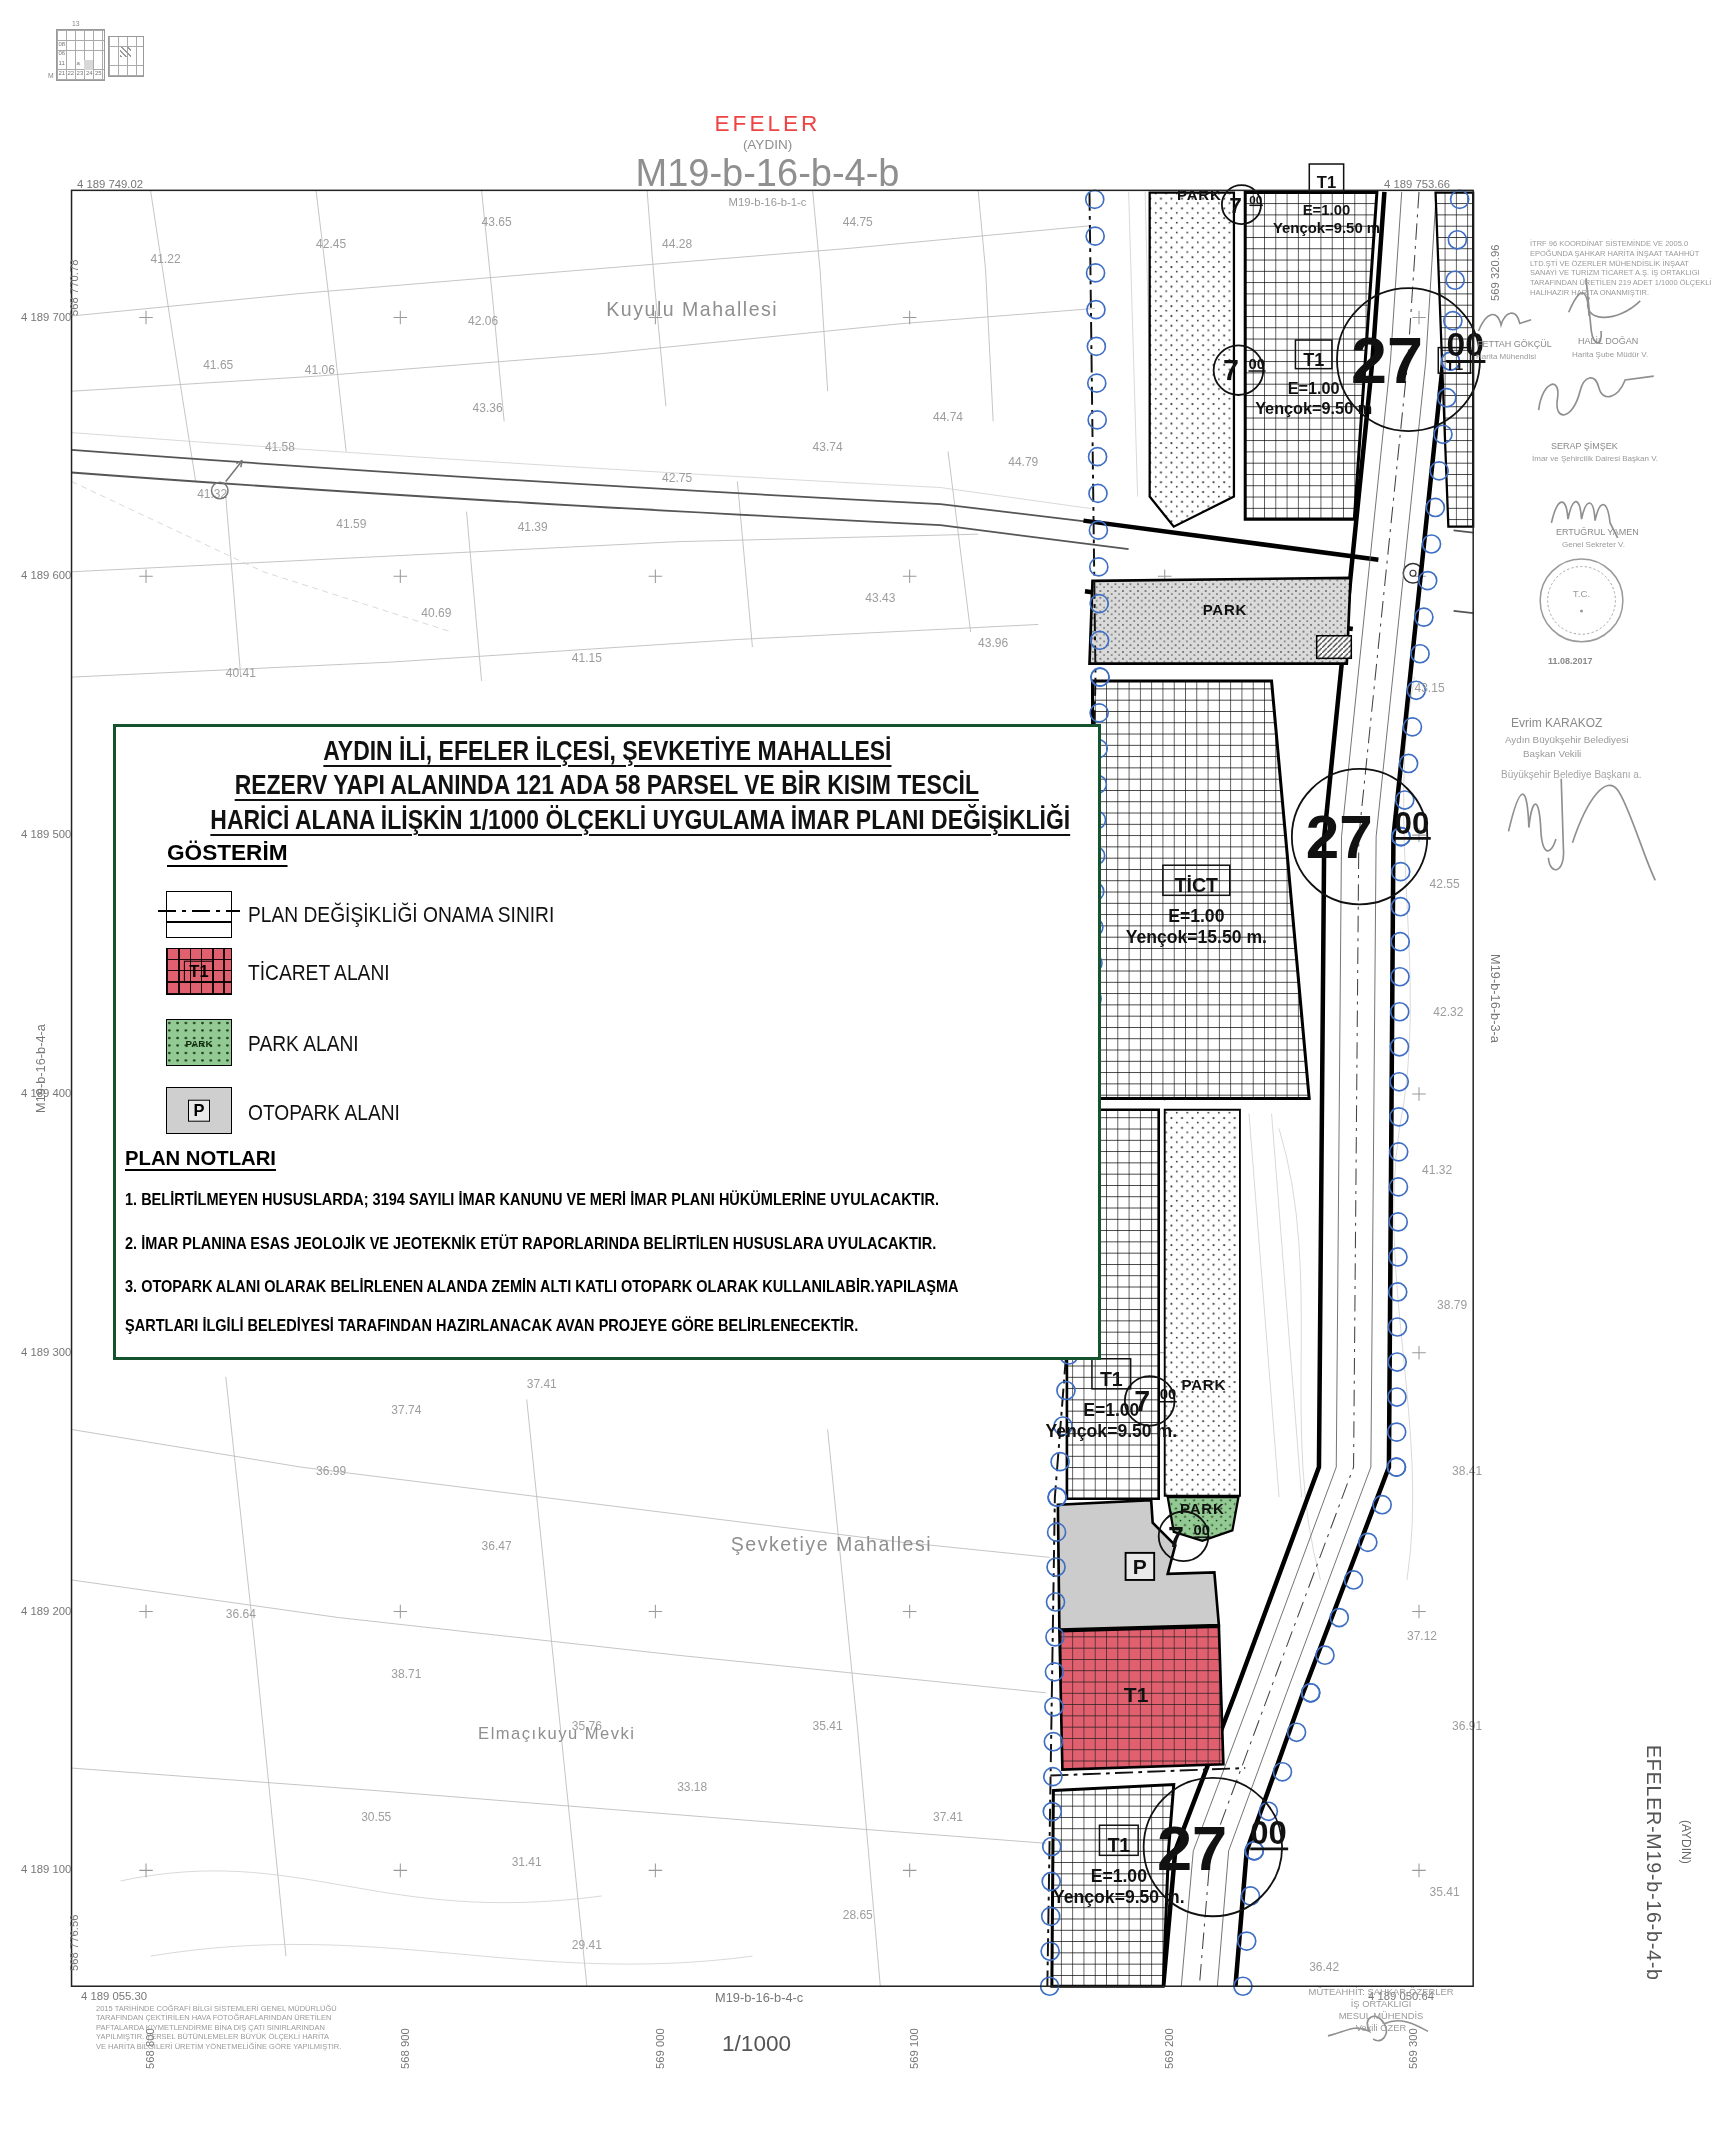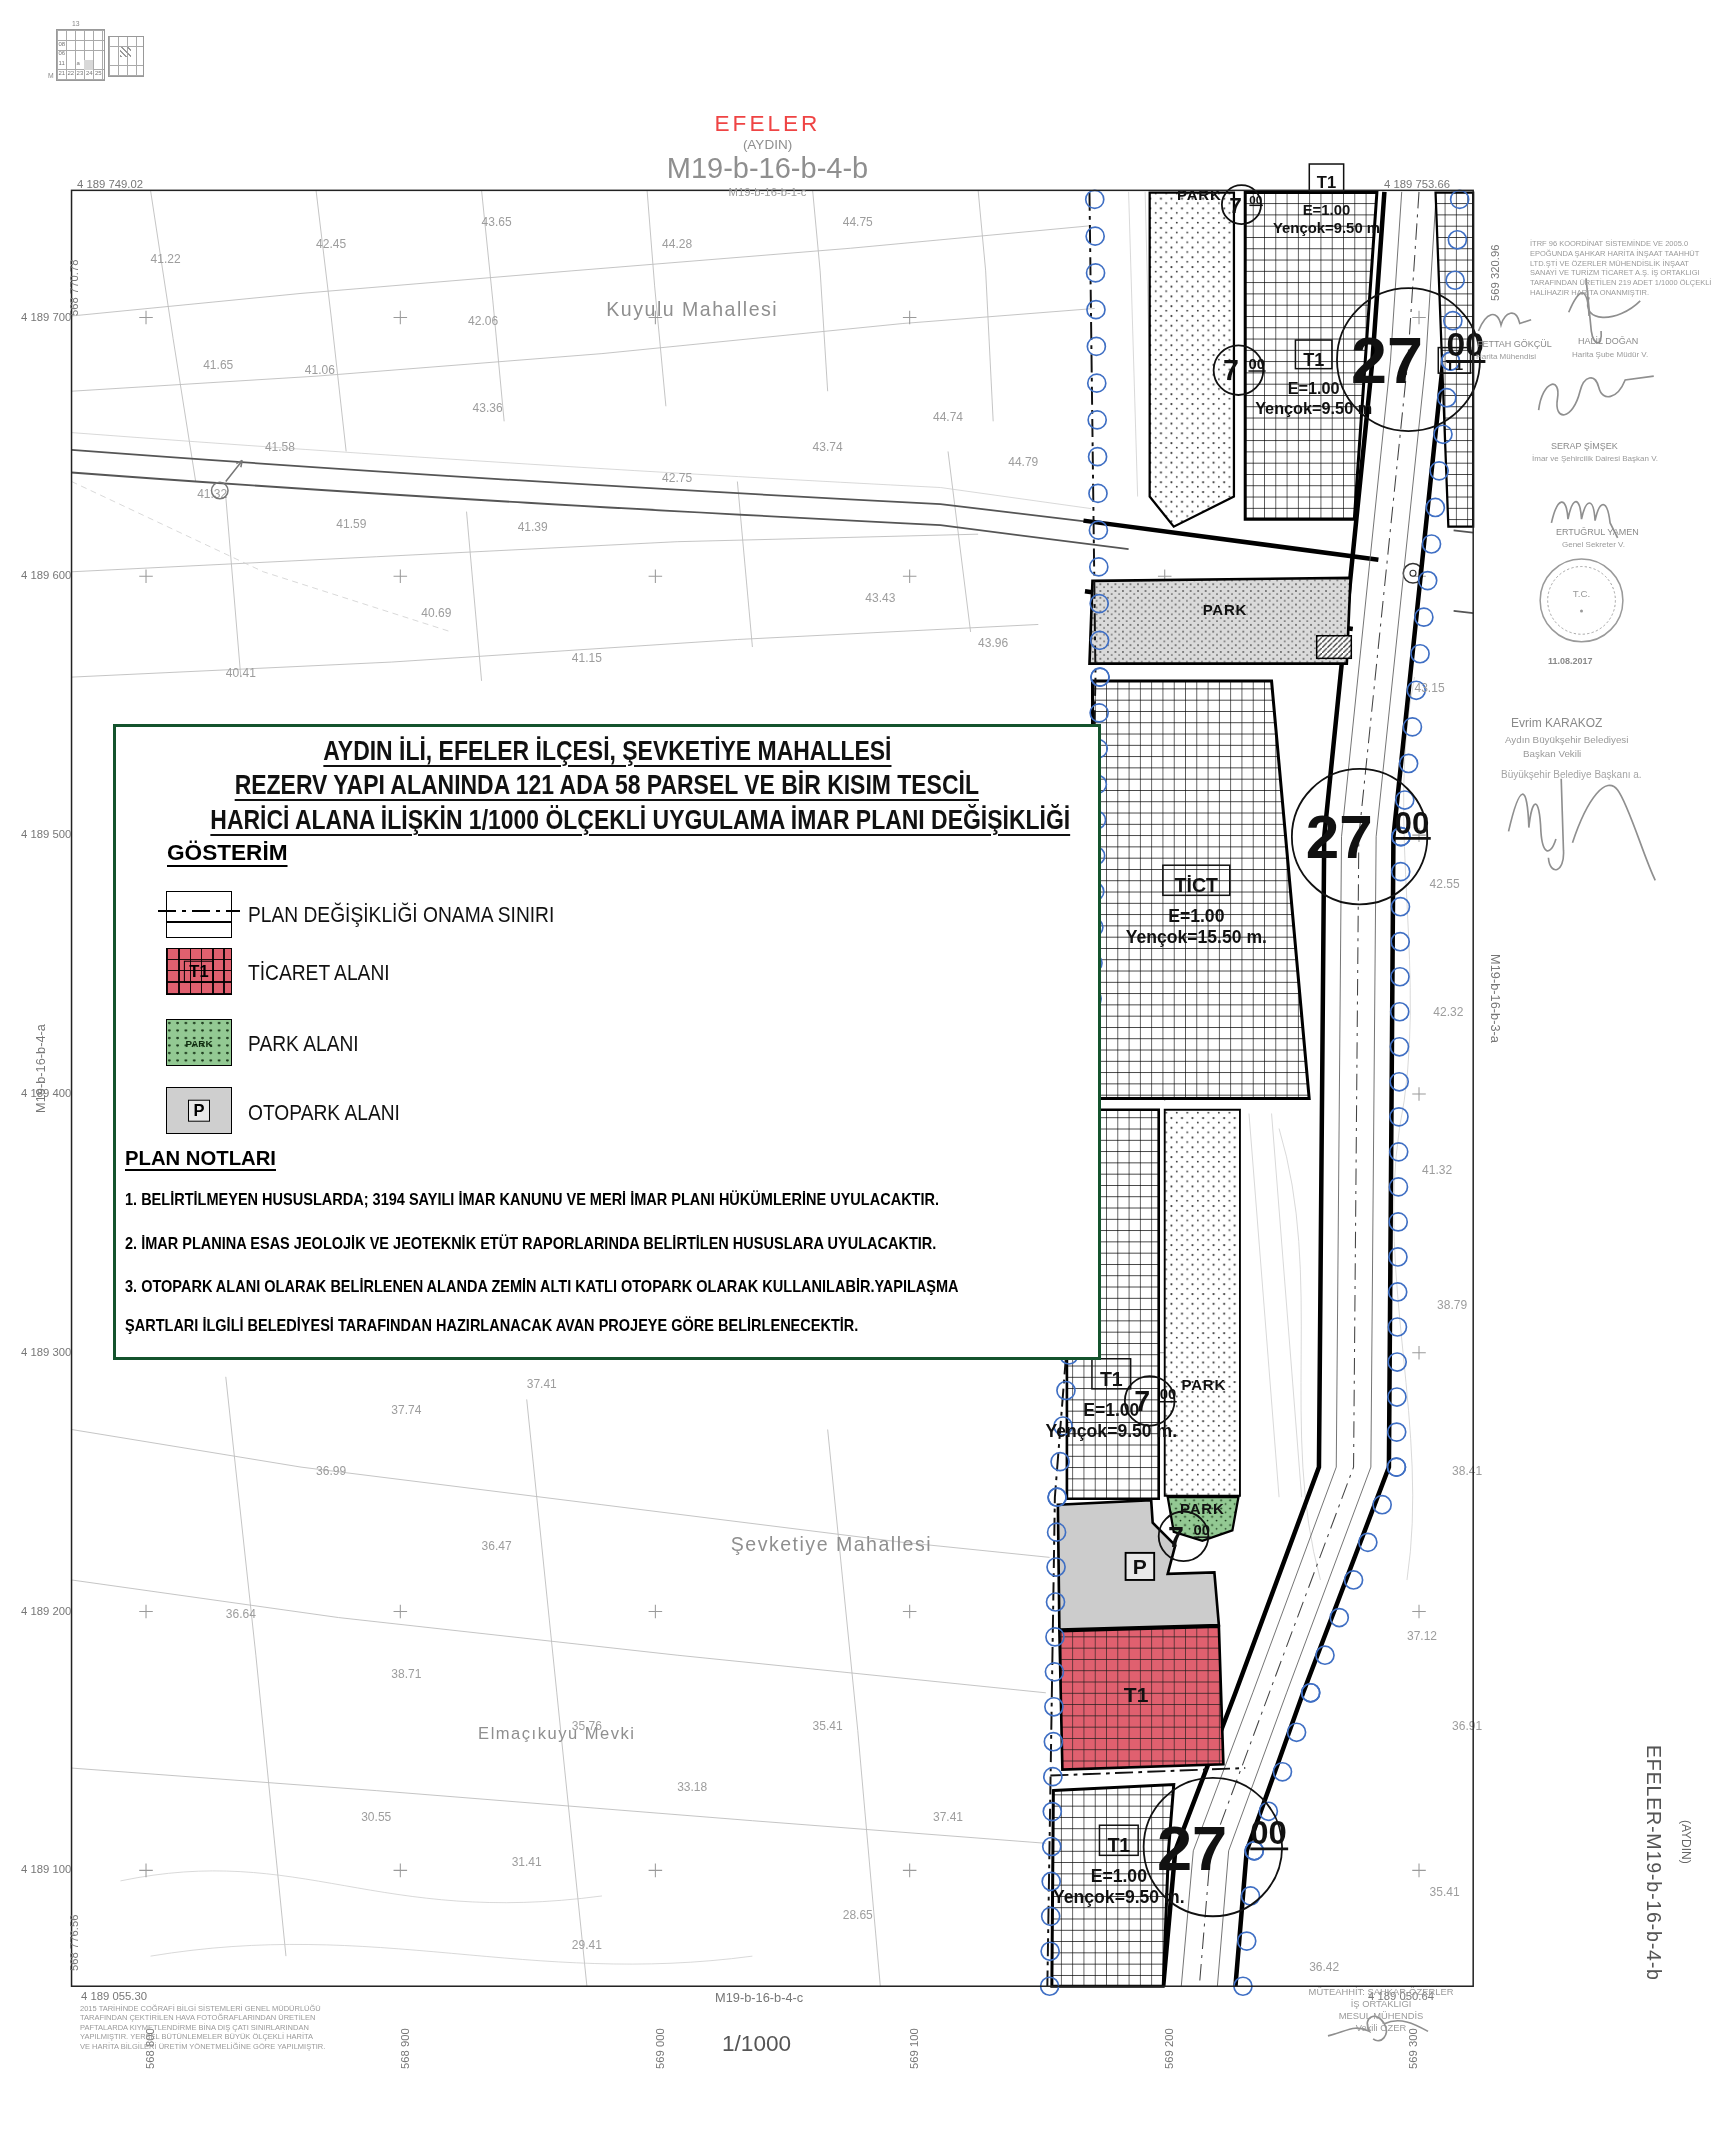--- a/index.html
+++ b/index.html
@@ -7,21 +7,21 @@
        font-family:"Liberation Sans",sans-serif;}
   #map-svg{position:absolute;left:0;top:0;z-index:1;}
   .abs{position:absolute;z-index:2;}
   .coord{font-size:11.3px;color:#777;white-space:nowrap;}
   .rot-ccw{transform:rotate(-90deg);transform-origin:0 0;}
   .rot-cw{transform:rotate(90deg);transform-origin:0 0;}
   
   .hdr{left:617px;top:111px;width:301px;text-align:center;line-height:1.15;}
   .hdr .h1{font-size:22.6px;letter-spacing:3px;color:#ef4444;}
   .hdr .h2{font-size:13.5px;color:#8f8f8f;}
-  .hdr .h3{font-size:29px;color:#8f8f8f;}
+  .hdr .h3{font-size:38px;color:#8f8f8f;}
   .hdr .h4{font-size:11.3px;color:#9a9a9a;}
   
   .mini{border:0.8px solid #999;background-image:
     repeating-linear-gradient(0deg,#aaa 0 0.8px,transparent 0.8px 9.8px),
     repeating-linear-gradient(90deg,#aaa 0 0.8px,transparent 0.8px 9px);}
   .mini span{position:absolute;font-size:6px;color:#777;}
   .hatchcell{position:absolute;background:repeating-linear-gradient(45deg,#999 0 1.5px,transparent 1.5px 3.8px);}
   .shadecell{position:absolute;background:#d8d8d8;}
   
   .lgbox{left:113px;top:724px;width:982px;height:630px;background:#fff;
@@ -611,21 +611,21 @@
 <span class="abs off-name" style="left:1551px;top:441px;">SERAP ŞİMŞEK</span>
 <span class="abs off-title" style="left:1532px;top:454px;">İmar ve Şehircilik Dairesi Başkan V.</span>
 <span class="abs off-name" style="left:1556px;top:527px;">ERTUĞRUL YAMEN</span>
 <span class="abs off-title" style="left:1562px;top:540px;">Genel Sekreter V.</span>
 <span class="abs off-name" style="left:1548px;top:656px;font-weight:700;">11.08.2017</span>
 <span class="abs appr1" style="left:1511px;top:716px;">Evrim KARAKOZ</span>
 <span class="abs appr2" style="left:1505px;top:734px;">Aydın Büyükşehir Belediyesi</span>
 <span class="abs appr2" style="left:1523px;top:748px;">Başkan Vekili</span>
 <span class="abs appr3" style="left:1501px;top:769px;">Büyükşehir Belediye Başkanı a.</span>
 
-<div class="abs srcnote" style="left:80px;top:2004px;">
+<div class="abs srcnote" style="left:96px;top:2004px;">
   <div>2015 TARİHİNDE COĞRAFİ BİLGİ SİSTEMLERİ GENEL MÜDÜRLÜĞÜ</div>
   <div>TARAFINDAN ÇEKTİRİLEN HAVA FOTOĞRAFLARINDAN ÜRETİLEN</div>
   <div>PAFTALARDA KIYMETLENDİRME BİNA DIŞ ÇATI SINIRLARINDAN</div>
   <div>YAPILMIŞTIR. YERSEL BÜTÜNLEMELER BÜYÜK ÖLÇEKLİ HARİTA</div>
   <div>VE HARİTA BİLGİLERİ ÜRETİM YÖNETMELİĞİNE GÖRE YAPILMIŞTIR.</div>
 </div>
 <div class="abs scale" style="left:722px;top:2031px;width:105px;text-align:left;">1/1000</div>
 <div class="abs contractor" style="left:1298px;top:1986px;width:150px;margin-left:8px;">
   <div>MÜTEAHHİT: ŞAHKAR-ÖZERLER</div>
   <div>İŞ ORTAKLIĞI</div>

